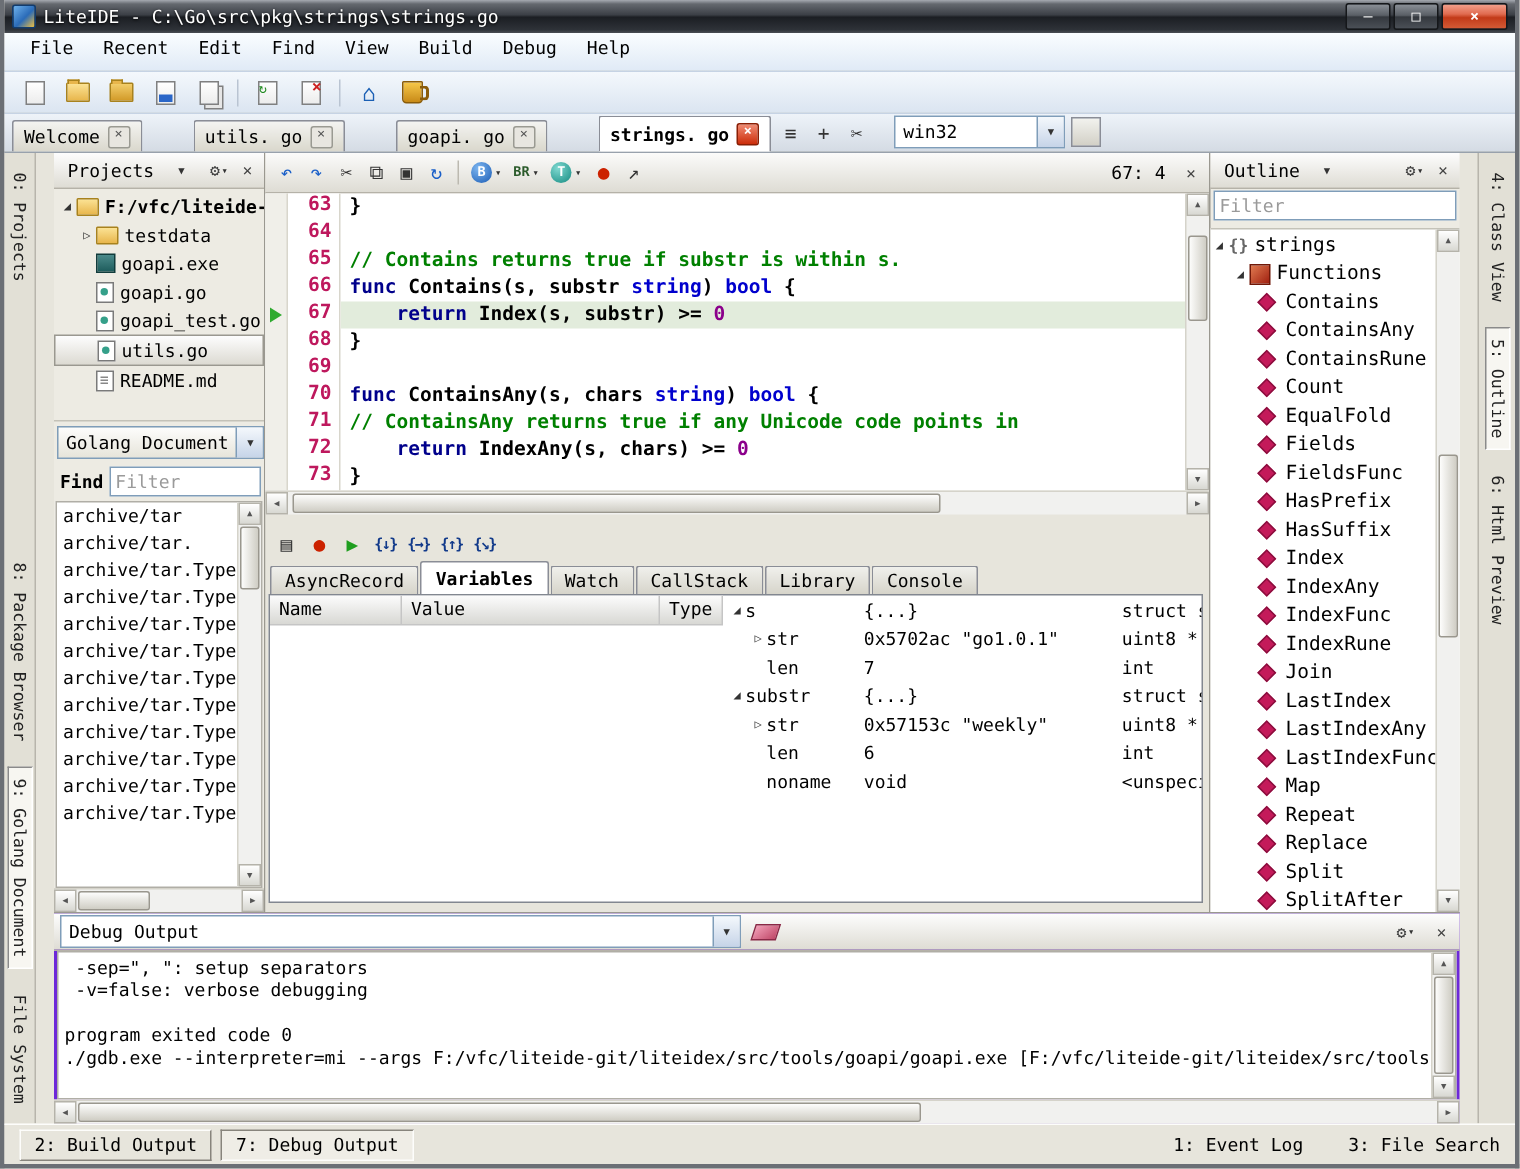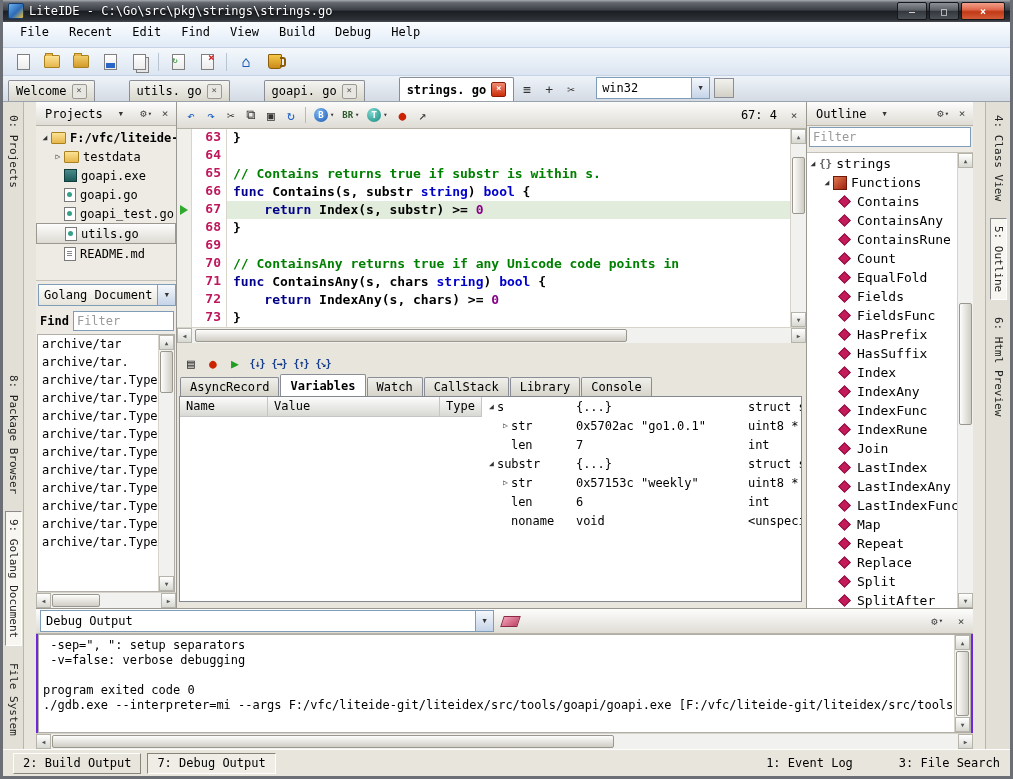--- a/index.html
+++ b/index.html
@@ -153,21 +153,21 @@
     background:linear-gradient(180deg,#fdfdfd,#dedcd4);border-bottom:1px solid #b5b2a8;}
   .eraser{width:15px;height:9px;background:linear-gradient(135deg,#f2a0b8,#c04868);border:1px solid #8a2846;transform:skewX(-18deg);}
   .output-body{flex:1;display:flex;min-height:0;background:#fff;border:1px solid #b0aea6;margin:0 2px;}
   .output-lines{flex:1;overflow:hidden;padding:3px 4px;}
   .out-line{white-space:pre;line-height:15px;}
   
   .statusbar{height:26px;flex:none;display:flex;align-items:center;gap:8px;padding:0 10px;background:#e7e5dc;border-top:1px solid #fdfdfb;}
   .sb-btn{height:19px;padding:0 9px;display:flex;align-items:center;white-space:nowrap;background:#e7e5dc;
     border:1px solid;border-color:#fdfdfb #87847c #87847c #fdfdfb;}
   .sb-btn.active{border-color:#87847c #fdfdfb #fdfdfb #87847c;background:#efede6;}
-  .status-right{display:flex;gap:46px;justify-content:flex-end;}
+  .status-right{display:flex;gap:30px;justify-content:flex-end;}
   
   .ic-page{width:11px;height:14px;background:linear-gradient(180deg,#fff,#ececec);border:1px solid #808080;display:inline-block;position:relative;}
   .ic-page.save::after{content:"";position:absolute;left:1px;right:1px;bottom:1px;height:5px;background:#2a66c8;}
   .ic-page.saveall{box-shadow:3px 3px 0 -1px #e6e6e6,3px 3px 0 0 #808080;}
   .ic-page.reload::after{content:"↻";position:absolute;left:0;top:0;font-size:9px;color:#1f8a1f;}
   .ic-page.redx::after{content:"×";position:absolute;right:-2px;top:-4px;font-size:11px;font-weight:bold;color:#c22;}
   .ic-folder{width:14px;height:11px;background:linear-gradient(180deg,#fbe294,#e8b64c);border:1px solid #a8821e;border-radius:1px;display:inline-block;position:relative;}
   .ic-folder::before{content:"";position:absolute;top:-3px;left:0;width:6px;height:2px;background:#e8b64c;border:1px solid #a8821e;border-bottom:none;}
   .ic-folder.dark{background:linear-gradient(180deg,#f2cd6a,#d29a28);}
   .ic-mug{width:12px;height:13px;background:linear-gradient(180deg,#f6c84a,#c88a18);border:1px solid #8a5c0a;border-radius:1px 1px 3px 3px;display:inline-block;position:relative;}
@@ -423,22 +423,22 @@
                 <div class="ln">73</div>
               </div>
             <div class="code-area">
                 <div class="cl"><span class="tok p">}</span></div>
                 <div class="cl"><span class="tok p"> </span></div>
                 <div class="cl"><span class="tok cmt">// Contains returns true if substr is within s.</span></div>
                 <div class="cl"><span class="tok kw">func </span><span class="tok p">Contains(s, substr </span><span class="tok ty">string</span><span class="tok p">) </span><span class="tok ty">bool</span><span class="tok p"> {</span></div>
                 <div class="cl cur"><span class="tok p">    </span><span class="tok kw">return </span><span class="tok p">Index(s, substr) &gt;= </span><span class="tok num">0</span></div>
                 <div class="cl"><span class="tok p">}</span></div>
                 <div class="cl"><span class="tok p"> </span></div>
+                <div class="cl"><span class="tok kw">func </span><span class="tok p">ContainsAny(s, chars </span><span class="tok ty">string</span><span class="tok p">) </span><span class="tok ty">bool</span><span class="tok p"> {</span></div>
                 <div class="cl"><span class="tok cmt">// ContainsAny returns true if any Unicode code points in</span></div>
-                <div class="cl"><span class="tok kw">func </span><span class="tok p">ContainsAny(s, chars </span><span class="tok ty">string</span><span class="tok p">) </span><span class="tok ty">bool</span><span class="tok p"> {</span></div>
                 <div class="cl"><span class="tok p">    </span><span class="tok kw">return </span><span class="tok p">IndexAny(s, chars) &gt;= </span><span class="tok num">0</span></div>
                 <div class="cl"><span class="tok p">}</span></div>
               </div>
             <div class="vscroll">
               <span class="sb-arrow up">▲</span>
               <span class="thumb" style="top:28px;height:55px;"></span>
               <span class="sb-arrow down">▼</span>
             </div>
           </div>
           <div class="hscroll">

